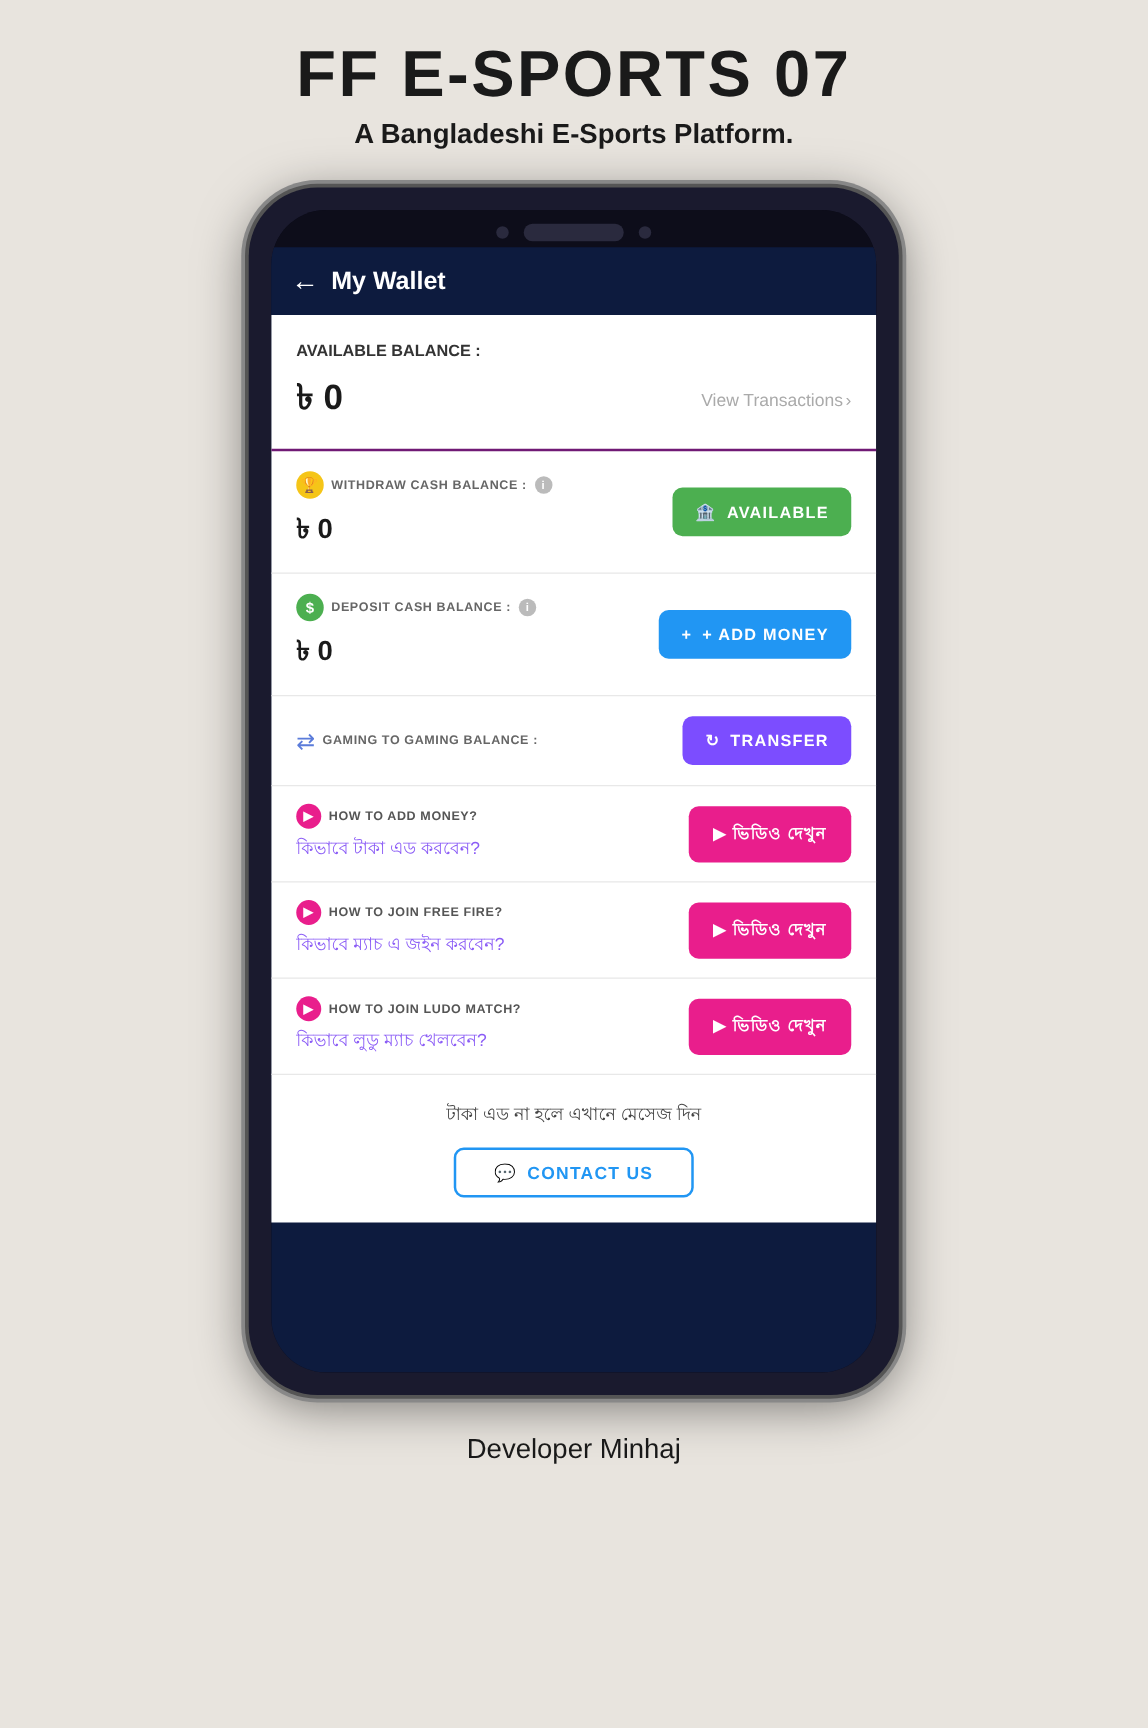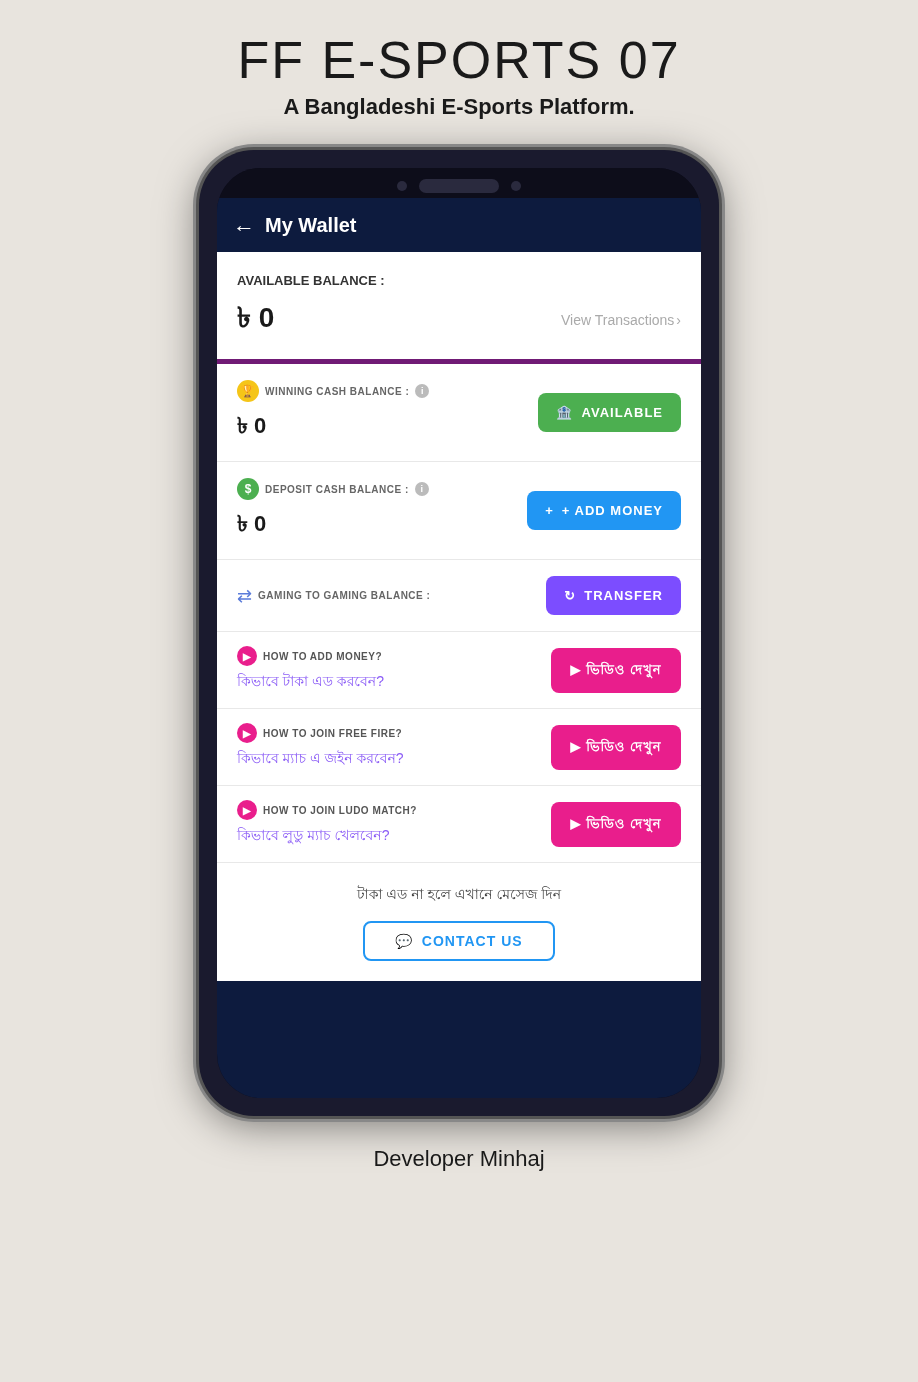--- a/index.html
+++ b/index.html
@@ -8,21 +8,21 @@
       font-family: Arial, sans-serif;
       width: 918px;
       min-height: 1382px;
       display: flex;
       flex-direction: column;
       align-items: center;
       padding: 30px 0 40px;
     }
     .page-title {
       font-size: 52px;
-      font-weight: 400;
+      font-weight: 700;
       color: #1a1a1a;
       letter-spacing: 2px;
       margin-bottom: 4px;
     }
     .page-subtitle {
       font-size: 22px;
       font-weight: 700;
       color: #1a1a1a;
       margin-bottom: 30px;
     }
@@ -89,21 +89,21 @@
     .screen-body {
       background: white;
       border-radius: 0;
       margin: 0;
       padding: 0;
     }
 
     
     .balance-section {
       padding: 20px 20px 16px;
-      border-bottom: 5px solid #701a75;
+      border-bottom: 2px solid #701a75;
     }
     .balance-label {
       font-size: 13px;
       font-weight: 700;
       color: #333;
       line-height: 1.4;
       margin-bottom: 6px;
     }
     .balance-row {
       display: flex;
@@ -297,21 +297,21 @@
               <span>View Transactions</span>
               <span>›</span>
             </span>
           </div>
         </div>
 
         <div class="card-row">
           <div class="card-left">
             <div class="card-label-row">
               <div class="card-icon icon-trophy">🏆</div>
-              <span class="card-label-text">WINNING CASH BALANCE :</span>
+              <span class="card-label-text">WITHDRAW CASH BALANCE :</span>
               <div class="info-icon">i</div>
             </div>
             <div class="card-amount">৳ 0</div>
           </div>
           <button class="btn btn-green">
             <span>🏦</span>
             <span>AVAILABLE</span>
           </button>
         </div>
 

